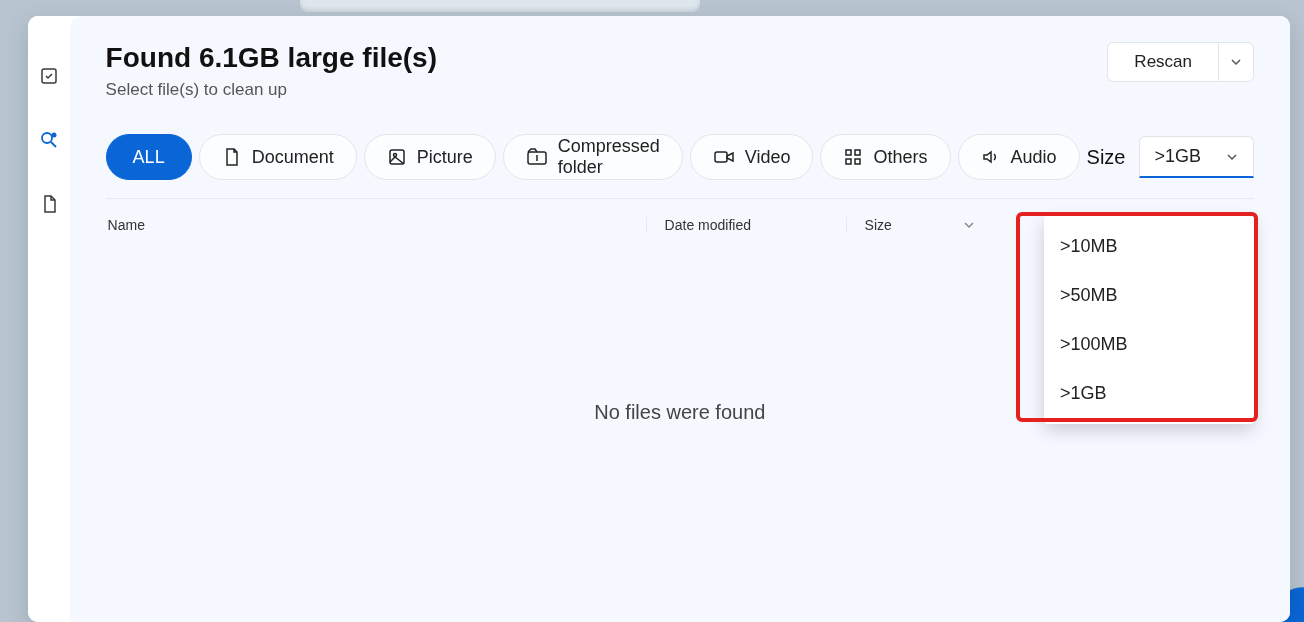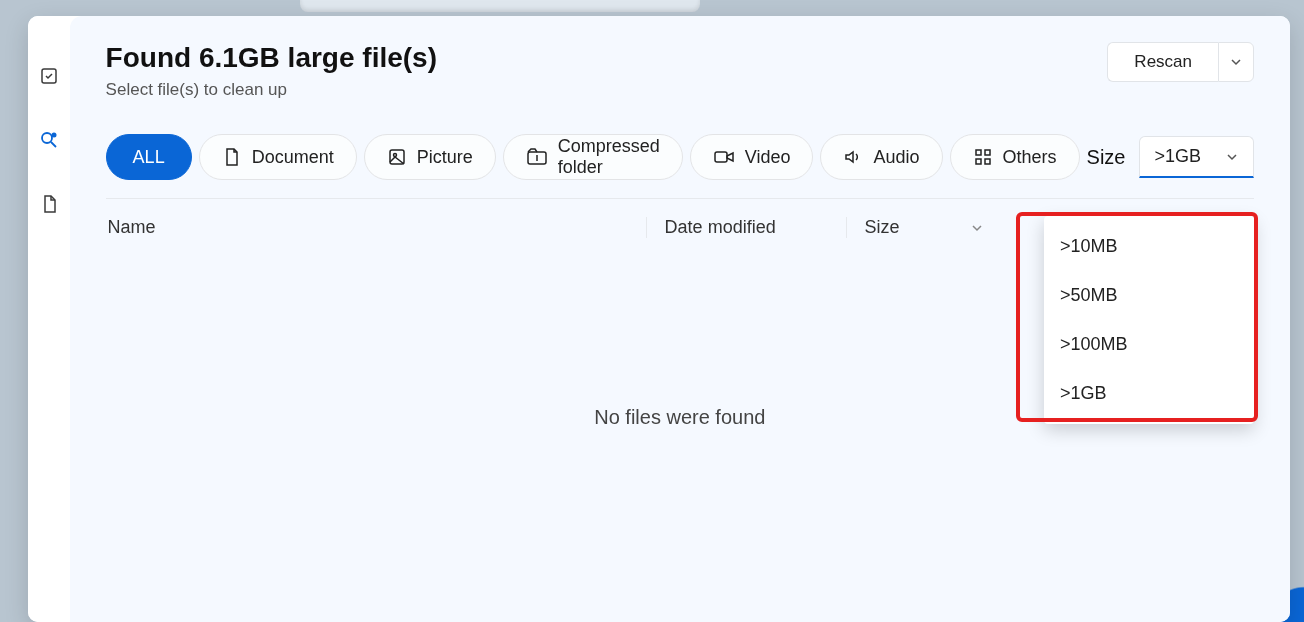--- a/index.html
+++ b/index.html
@@ -170,21 +170,21 @@
   border-radius:6px 6px 0 0;
   font-size:18px;
   color:#222;
   cursor:pointer;
 }
 .table-header {
   margin-top: 18px;
   border-top:1px solid #e6e9ed;
   display:flex;
   padding: 18px 0;
-  font-size:18px;
+  font-size:14px;
   color:#333;
 }
 .th-name { flex: 0 0 498px; padding-left:2px; }
 .th-date { flex: 0 0 200px; border-left:1px solid #e6e9ed; padding-left:18px;margin-left:42px; }
 .th-size { flex: 0 0 160px; border-left:1px solid #e6e9ed; padding-left:18px; display:flex; align-items:center; gap:70px;}
 .th-size .chev { color:#888; }
 .empty-msg {
   text-align:center;
   font-size:20px;
   color:#444;
@@ -325,37 +325,37 @@
                 <rect x="2" y="5" width="12" height="10" rx="2"></rect>
                 <path d="M14 9l6-3v8l-6-3z"></path>
               </svg>
           </span>
           <span>Video</span>
         </div>
 
         <div class="chip">
           <span>
             <svg width="20" height="20" viewBox="0 0 20 20" fill="none" stroke="currentColor" stroke-width="1.5">
-                <path d="M3 8v4h3l4 3V5L6 8z"></path>
-                <path d="M13 7a4 4 0 010 6"></path>
-              </svg>
-          </span>
-          <span>Audio</span>
-        </div>
-
-        <div class="chip">
-          <span>
-            <svg width="20" height="20" viewBox="0 0 20 20" fill="none" stroke="currentColor" stroke-width="1.5">
                 <rect x="3" y="3" width="5" height="5"></rect>
                 <rect x="12" y="3" width="5" height="5"></rect>
                 <rect x="3" y="12" width="5" height="5"></rect>
                 <rect x="12" y="12" width="5" height="5"></rect>
               </svg>
           </span>
           <span>Others</span>
+        </div>
+
+        <div class="chip">
+          <span>
+            <svg width="20" height="20" viewBox="0 0 20 20" fill="none" stroke="currentColor" stroke-width="1.5">
+                <path d="M3 8v4h3l4 3V5L6 8z"></path>
+                <path d="M13 7a4 4 0 010 6"></path>
+              </svg>
+          </span>
+          <span>Audio</span>
         </div>
 
         <div class="size-group">
           <span class="size-label">Size</span>
           <div class="size-select">
             <span>&gt;1GB</span>
             <span>
               <svg width="14" height="14" viewBox="0 0 14 14">
                   <path d="M3 5l4 4 4-4" fill="none" stroke="#555" stroke-width="1.5"></path>
                 </svg>

